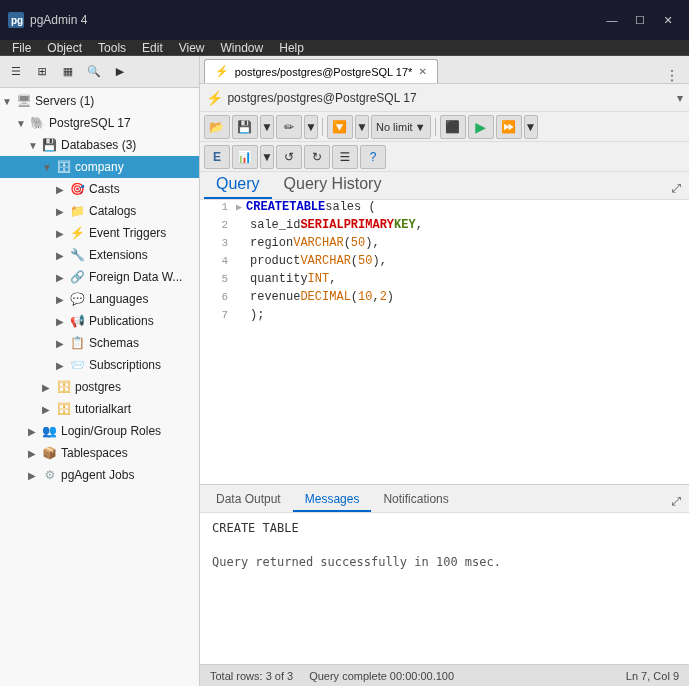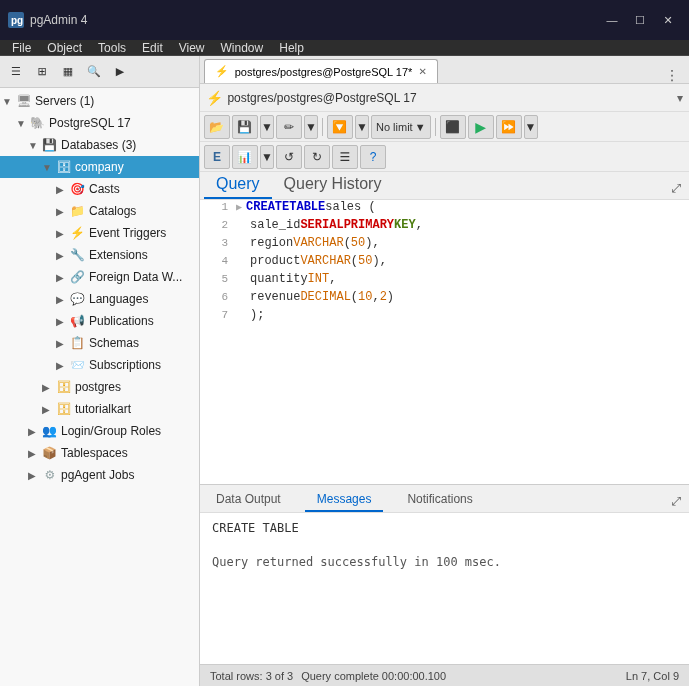--- a/index.html
+++ b/index.html
@@ -235,21 +235,20 @@
       flex-direction: column;
       border-top: 1px solid #ccc;
     }
     .output-tabs {
       display: flex;
       align-items: flex-end;
       height: 28px;
       background: #f0f0f0;
       padding: 0 4px;
       border-bottom: 1px solid #ddd;
-      gap: 12px;
     }
     .otab {
       padding: 4px 12px;
       cursor: pointer;
       font-size: 12px;
       color: #555;
       border-bottom: 2px solid transparent;
     }
     .otab.active { color: #0066cc; border-bottom: 2px solid #0066cc; }
     .output-expand { margin-left: auto; cursor: pointer; color: #555; font-size: 12px; padding: 4px; }
@@ -268,21 +267,21 @@
     
     .statusbar {
       background: #e0e0e0;
       height: 22px;
       display: flex;
       align-items: center;
       padding: 0 10px;
       border-top: 1px solid #ccc;
       font-size: 11px;
       color: #444;
-      gap: 8px;
+      gap: 16px;
     }
     .status-item { display: flex; align-items: center; gap: 4px; }
 
     
     .icon-server { color: #888; }
     .icon-db { color: #e8a000; }
     .icon-cast { color: #8e44ad; }
     .icon-trigger { color: #e74c3c; }
     .icon-ext { color: #16a085; }
     .icon-fdw { color: #2c3e50; }

